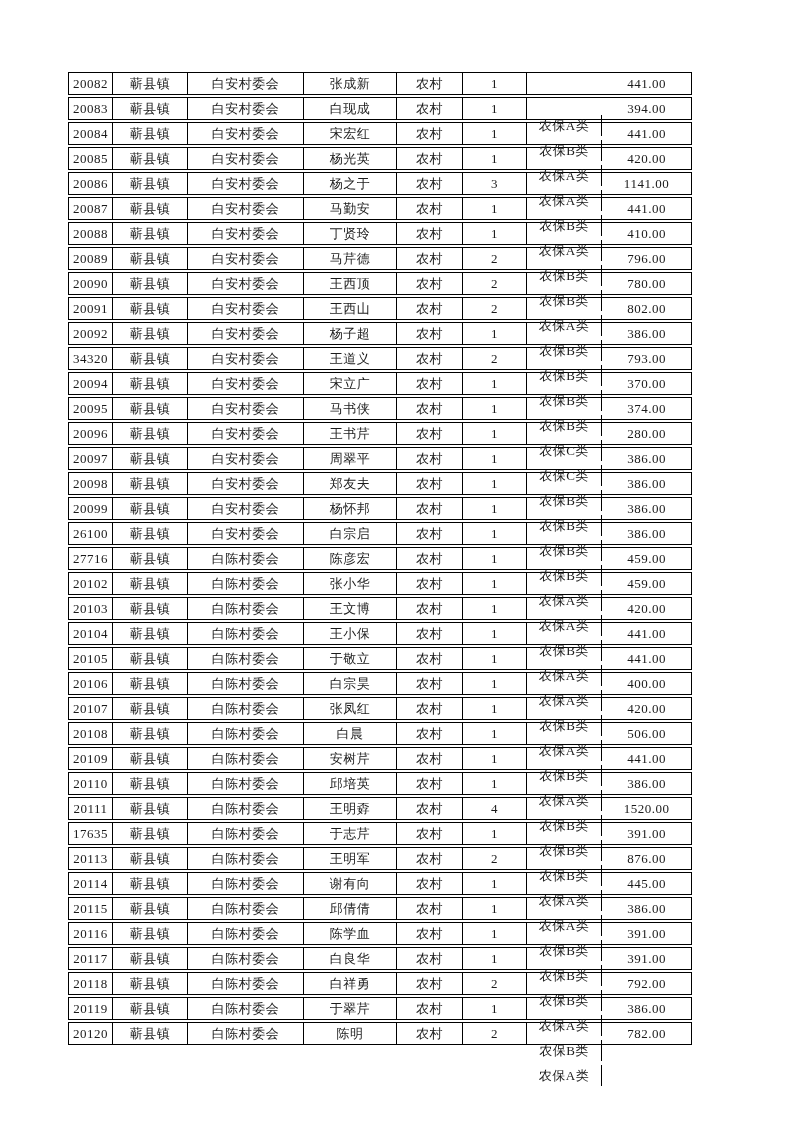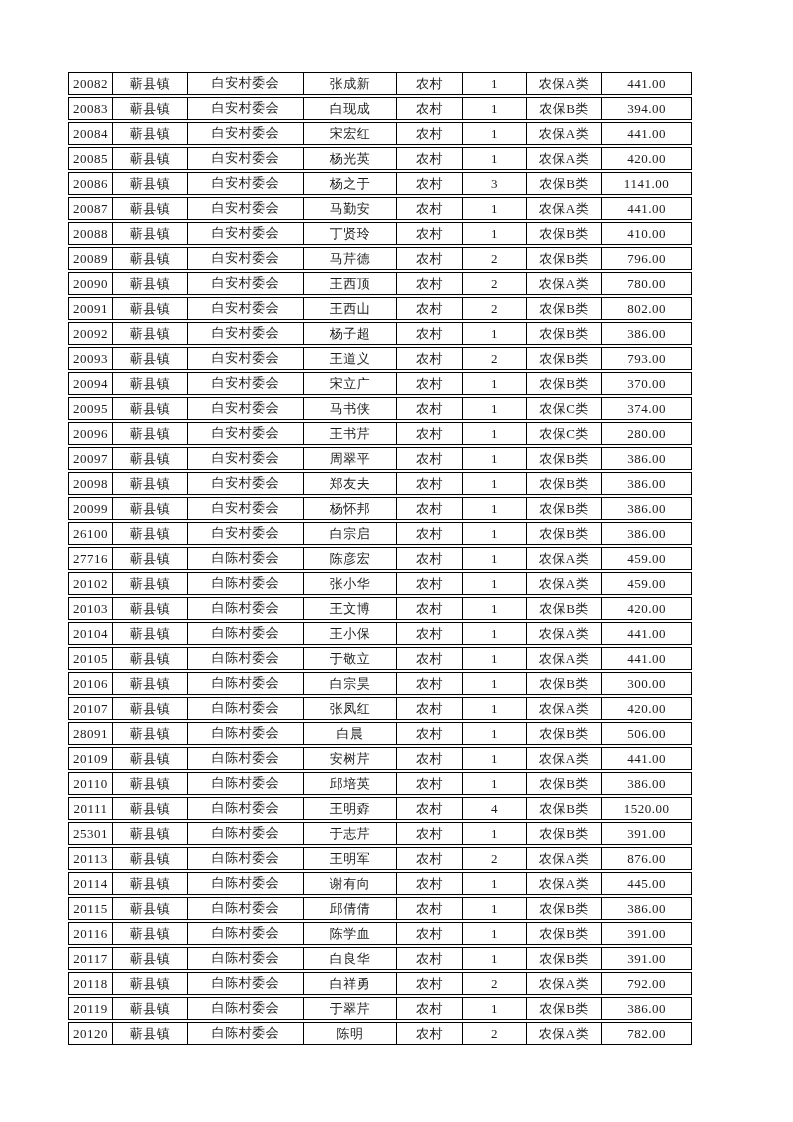--- a/index.html
+++ b/index.html
@@ -36,25 +36,25 @@
     border-right: 1px solid #000000;
     font-size: 13px;
     line-height: 1;
     white-space: nowrap;
     overflow: hidden;
     letter-spacing: 0.5px;
   }
   .cell:last-child { border-right: none; }
   .c0 { width: 44px; }
   .c1 { width: 75px; }
-  .c2 { width: 116px; font-family: Liberation Mono, monospace; }
+  .c2 { width: 116px; }
   .c3 { width: 93px; text-align: center; }
   .c4 { width: 66px; }
   .c5 { width: 64px; }
-  .c6 { width: 75px; }
+  .c6 { width: 75px; margin-top: 42px; }
   .c7 { width: 89px; }
 </style>
 </head>
 <body>
 
 <div class="page">
   <div class="records-table">
   <div class="row">
     <div class="cell c0">20082</div>
     <div class="cell c1">蕲县镇</div>
@@ -170,21 +170,21 @@
     <div class="cell c1">蕲县镇</div>
     <div class="cell c2">白安村委会</div>
     <div class="cell c3">杨子超</div>
     <div class="cell c4">农村</div>
     <div class="cell c5">1</div>
     <div class="cell c6">农保B类</div>
     <div class="cell c7">386.00</div>
   </div>
 
   <div class="row">
-    <div class="cell c0">20093</div>
+    <div class="cell c0">34320</div>
     <div class="cell c1">蕲县镇</div>
     <div class="cell c2">白安村委会</div>
     <div class="cell c3">王道义</div>
     <div class="cell c4">农村</div>
     <div class="cell c5">2</div>
     <div class="cell c6">农保B类</div>
     <div class="cell c7">793.00</div>
   </div>
 
   <div class="row">
@@ -320,36 +320,36 @@
   </div>
 
   <div class="row">
     <div class="cell c0">20106</div>
     <div class="cell c1">蕲县镇</div>
     <div class="cell c2">白陈村委会</div>
     <div class="cell c3">白宗昊</div>
     <div class="cell c4">农村</div>
     <div class="cell c5">1</div>
     <div class="cell c6">农保B类</div>
-    <div class="cell c7">300.00</div>
+    <div class="cell c7">400.00</div>
   </div>
 
   <div class="row">
     <div class="cell c0">20107</div>
     <div class="cell c1">蕲县镇</div>
     <div class="cell c2">白陈村委会</div>
     <div class="cell c3">张凤红</div>
     <div class="cell c4">农村</div>
     <div class="cell c5">1</div>
     <div class="cell c6">农保A类</div>
     <div class="cell c7">420.00</div>
   </div>
 
   <div class="row">
-    <div class="cell c0">28091</div>
+    <div class="cell c0">20108</div>
     <div class="cell c1">蕲县镇</div>
     <div class="cell c2">白陈村委会</div>
     <div class="cell c3">白晨</div>
     <div class="cell c4">农村</div>
     <div class="cell c5">1</div>
     <div class="cell c6">农保B类</div>
     <div class="cell c7">506.00</div>
   </div>
 
   <div class="row">
@@ -379,21 +379,21 @@
     <div class="cell c1">蕲县镇</div>
     <div class="cell c2">白陈村委会</div>
     <div class="cell c3">王明孬</div>
     <div class="cell c4">农村</div>
     <div class="cell c5">4</div>
     <div class="cell c6">农保B类</div>
     <div class="cell c7">1520.00</div>
   </div>
 
   <div class="row">
-    <div class="cell c0">25301</div>
+    <div class="cell c0">17635</div>
     <div class="cell c1">蕲县镇</div>
     <div class="cell c2">白陈村委会</div>
     <div class="cell c3">于志芹</div>
     <div class="cell c4">农村</div>
     <div class="cell c5">1</div>
     <div class="cell c6">农保B类</div>
     <div class="cell c7">391.00</div>
   </div>
 
   <div class="row">

